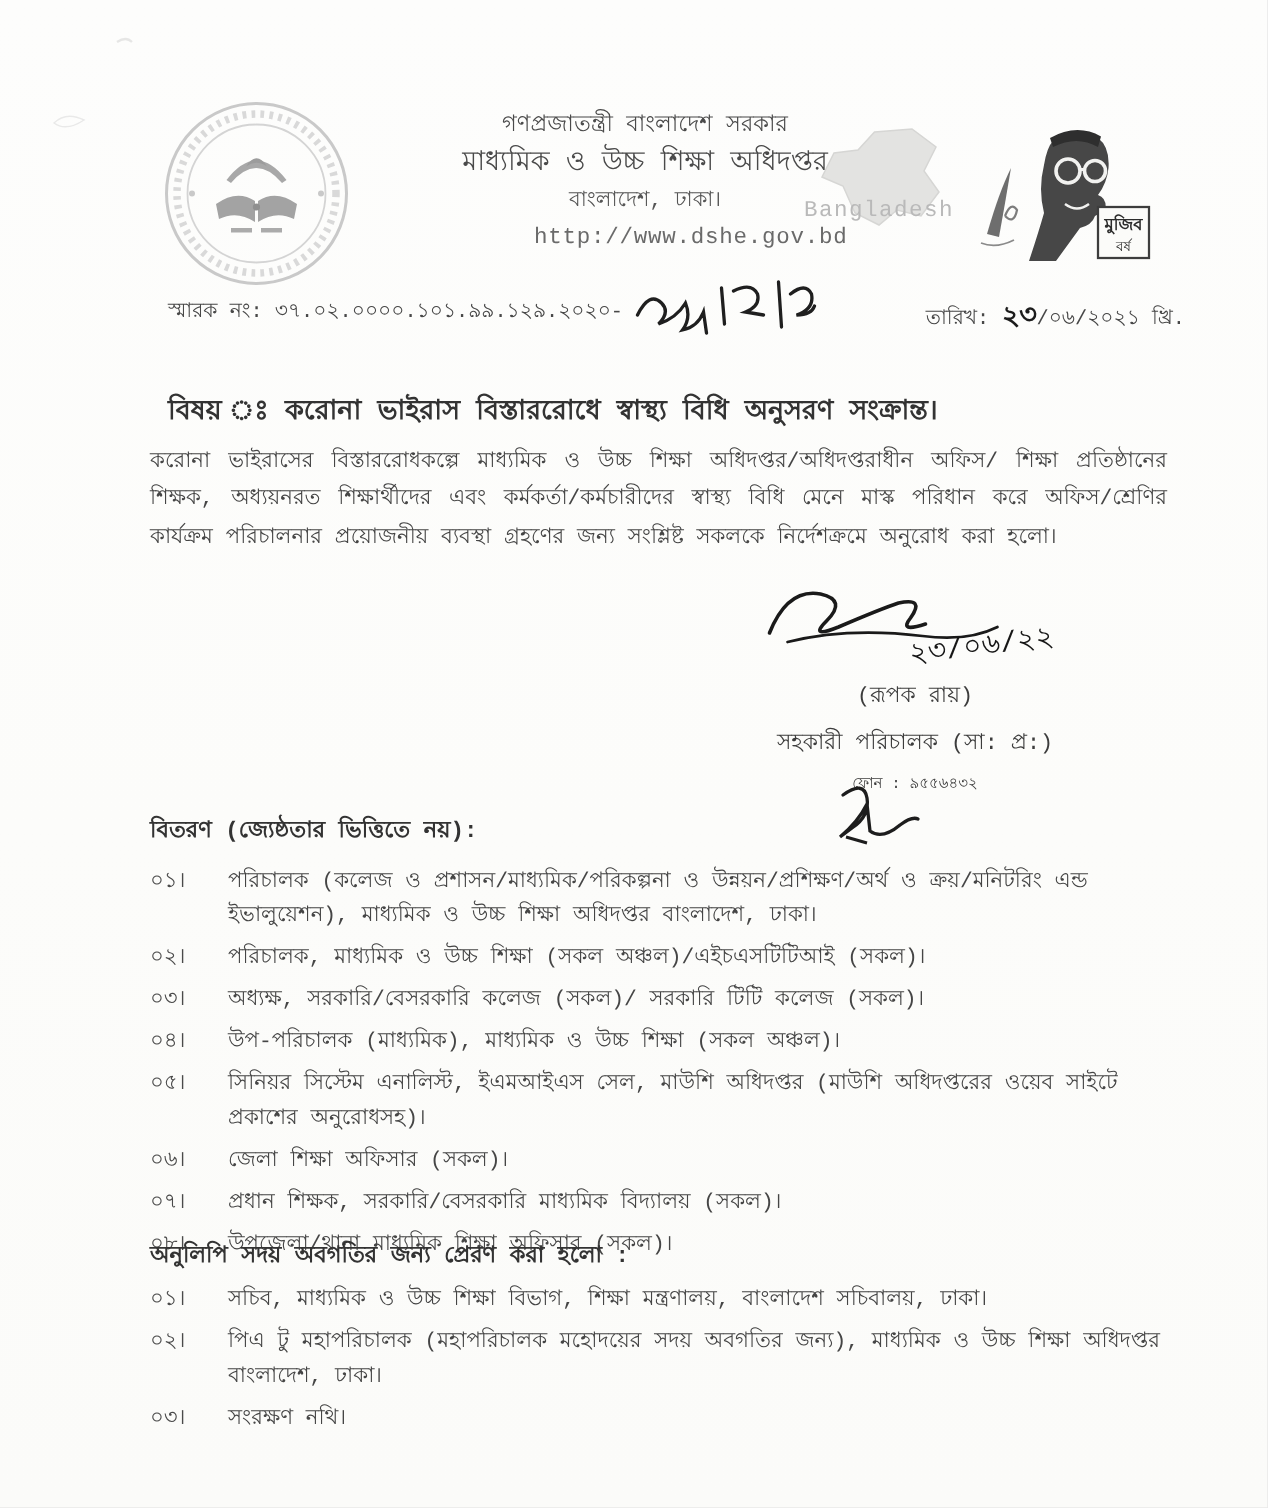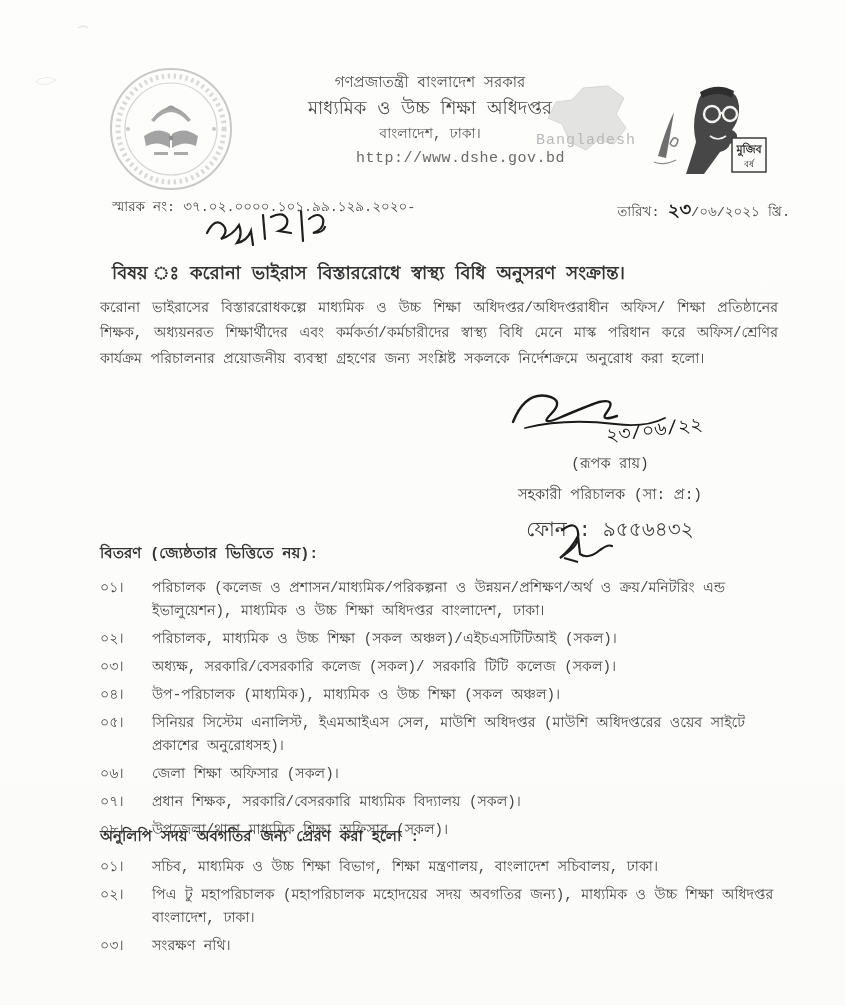--- a/index.html
+++ b/index.html
@@ -28,40 +28,40 @@
     position:absolute;left:8px;top:48px;
     font-size:15px;color:#b9b9b9;letter-spacing:1px;
   }
   .mujib-logo{position:absolute;left:640px;top:78px;width:130px;height:110px;}
   
   .memo-row{
     position:absolute;left:112px;top:196px;width:678px;
     display:flex;justify-content:space-between;align-items:flex-start;
     font-size:13.5px;color:#474747;
   }
-  .memo-left{display:flex;align-items:center;white-space:nowrap;flex-direction:column;}
+  .memo-left{display:flex;align-items:flex-start;white-space:nowrap;}
   .dispatch-scrawl{margin-left:4px;margin-top:-16px;}
   .memo-date{white-space:nowrap;}
   .hw{font-weight:bold;color:#1c1c1c;font-size:18px;display:inline-block;transform:rotate(-4deg);}
   
   .subject{
     position:absolute;left:112px;top:259px;width:670px;
     font-size:18px;font-weight:bold;color:#333;
   }
   
   .body-par{
     position:absolute;left:100px;top:296px;width:678px;
     font-size:14.2px;line-height:1.78;text-align:justify;color:#454545;
   }
   
   .sig-block{position:absolute;left:455px;top:388px;width:310px;text-align:center;}
   .sig-scrawl{display:block;margin:0 auto;}
   .sig-name{font-size:14.5px;color:#3c3c3c;margin-top:2px;}
   .sig-desig{font-size:14.5px;color:#3c3c3c;margin-top:7px;}
-  .sig-phone{font-size:20px;color:#3c3c3c;margin-top:7px;}
+  .sig-phone{font-size:10px;color:#3c3c3c;margin-top:7px;}
   .initial-scrawl{position:absolute;left:548px;top:518px;}
   
   .dist-heading{
     position:absolute;left:100px;top:541px;
     font-size:15px;font-weight:bold;color:#333;
   }
   .dist-list{position:absolute;left:100px;top:577px;width:682px;}
   .copies-heading{
     position:absolute;left:100px;top:824px;
     font-size:15px;font-weight:bold;color:#333;text-align:right;

